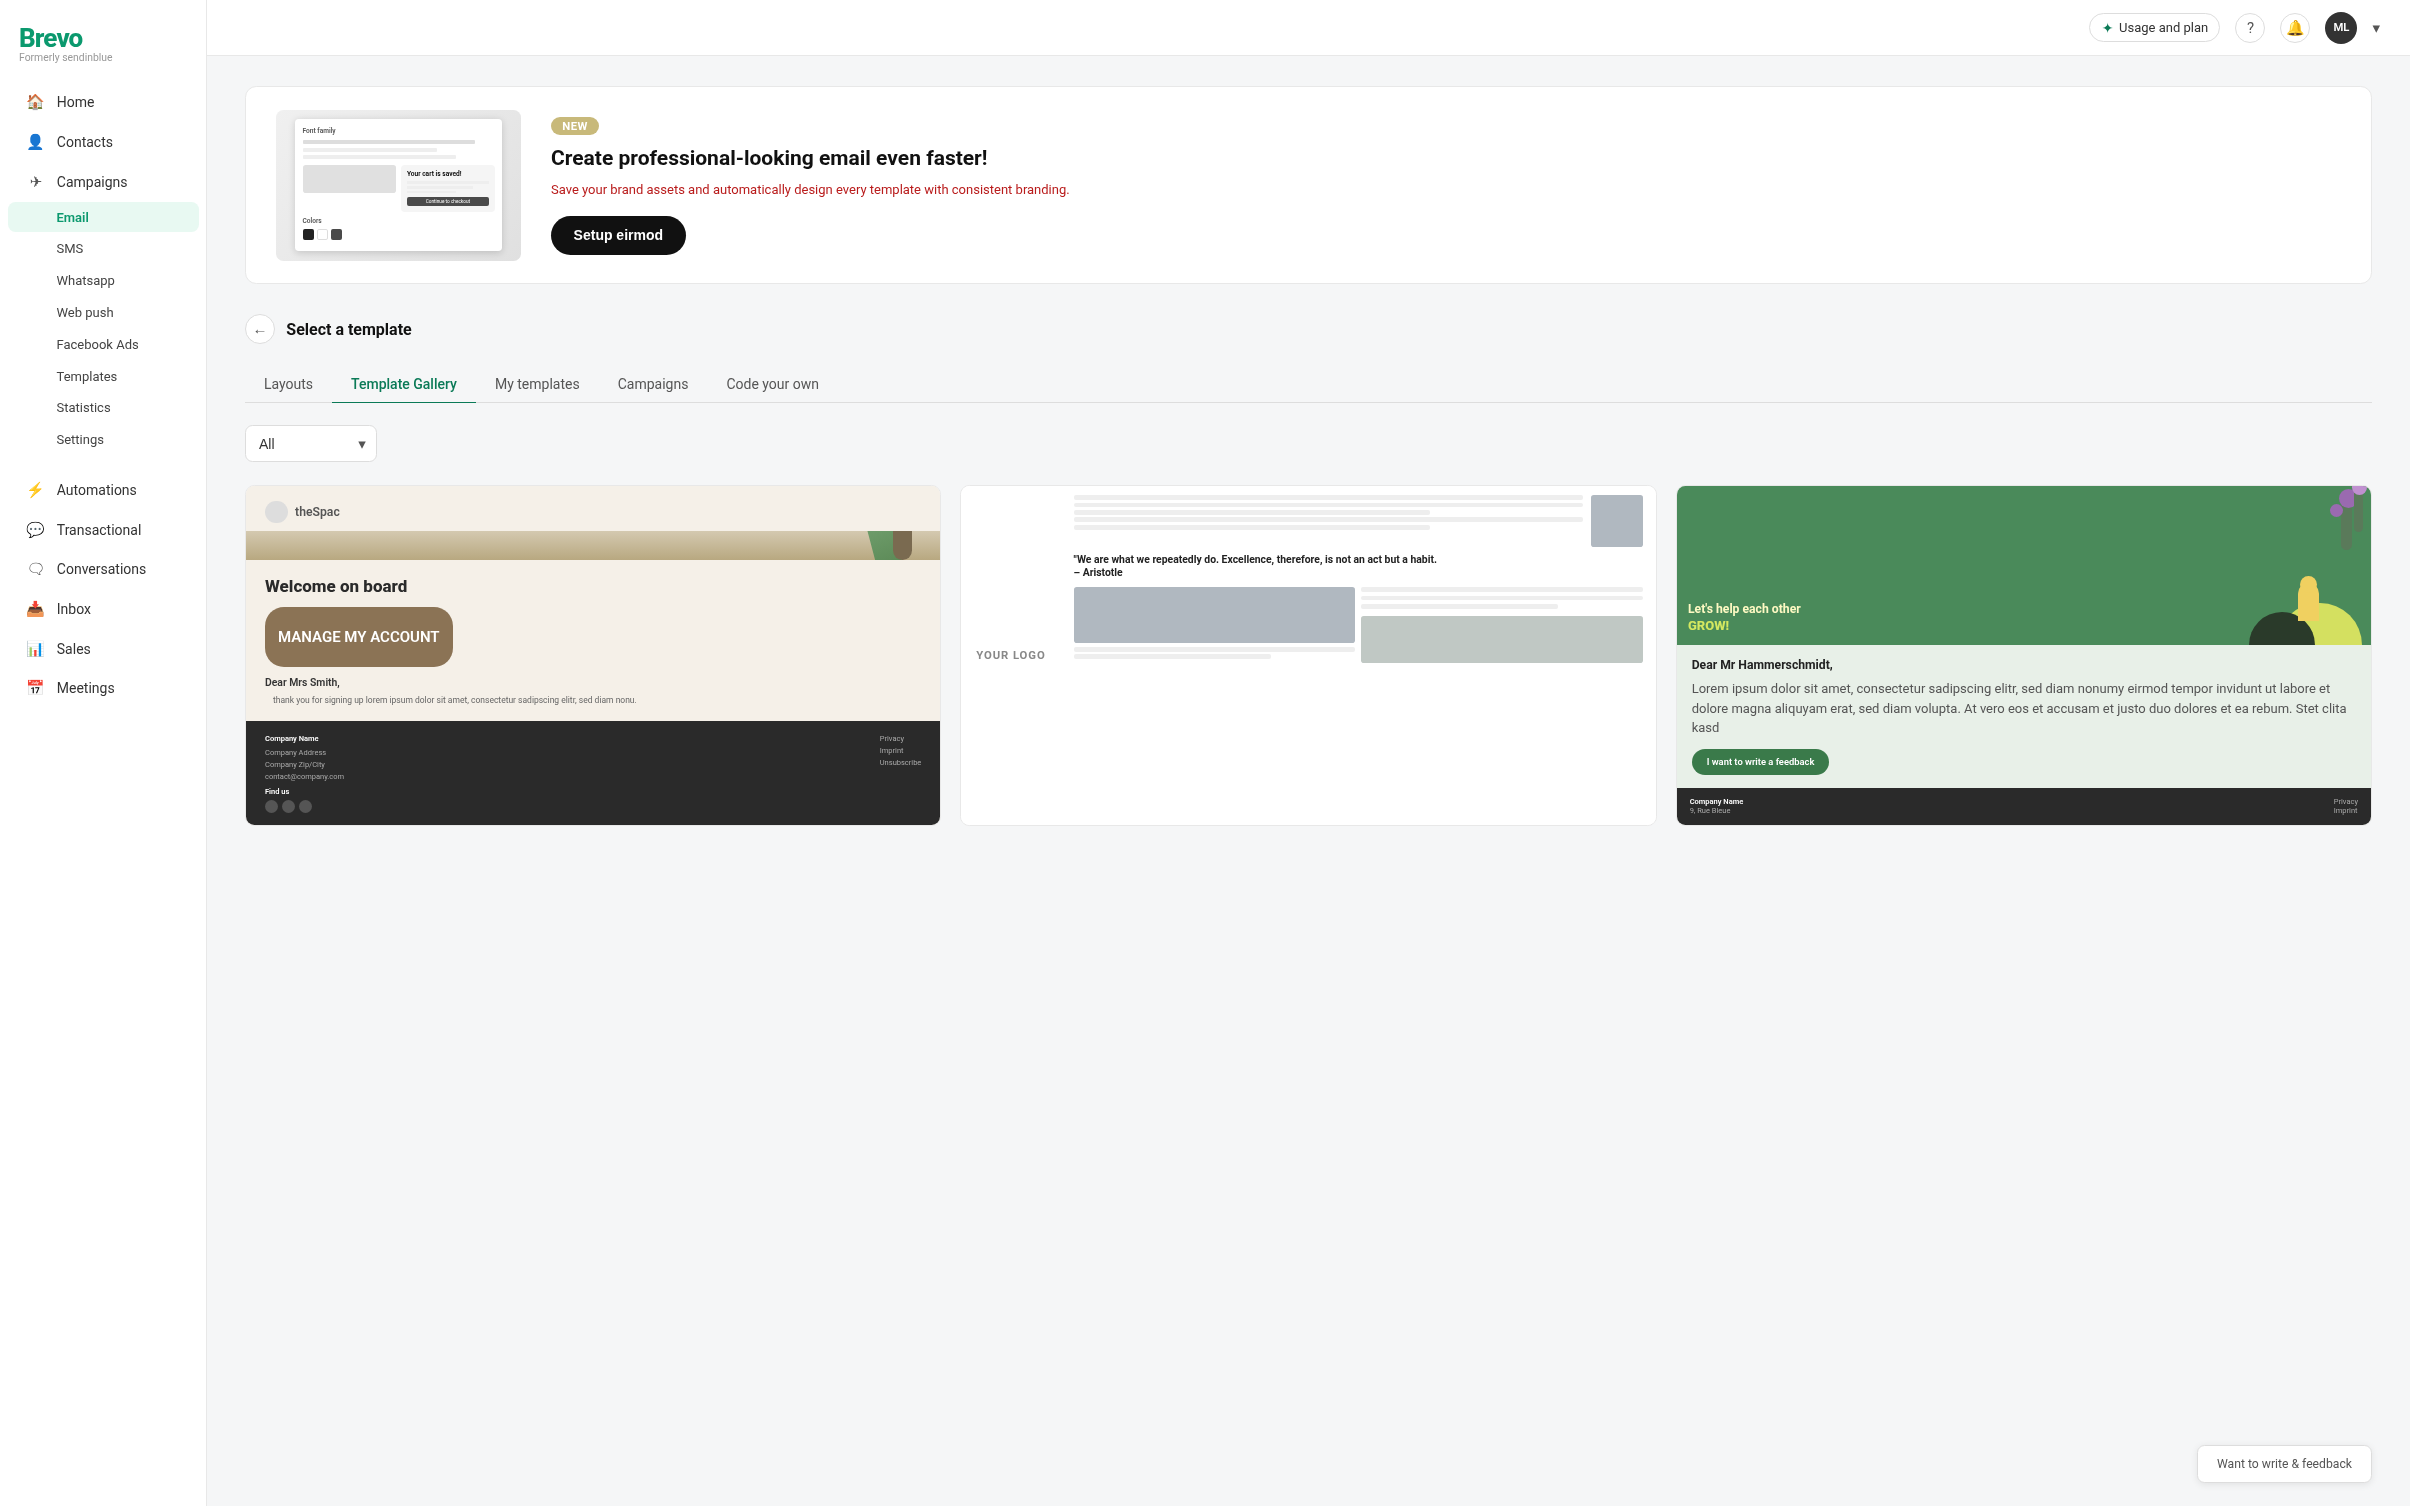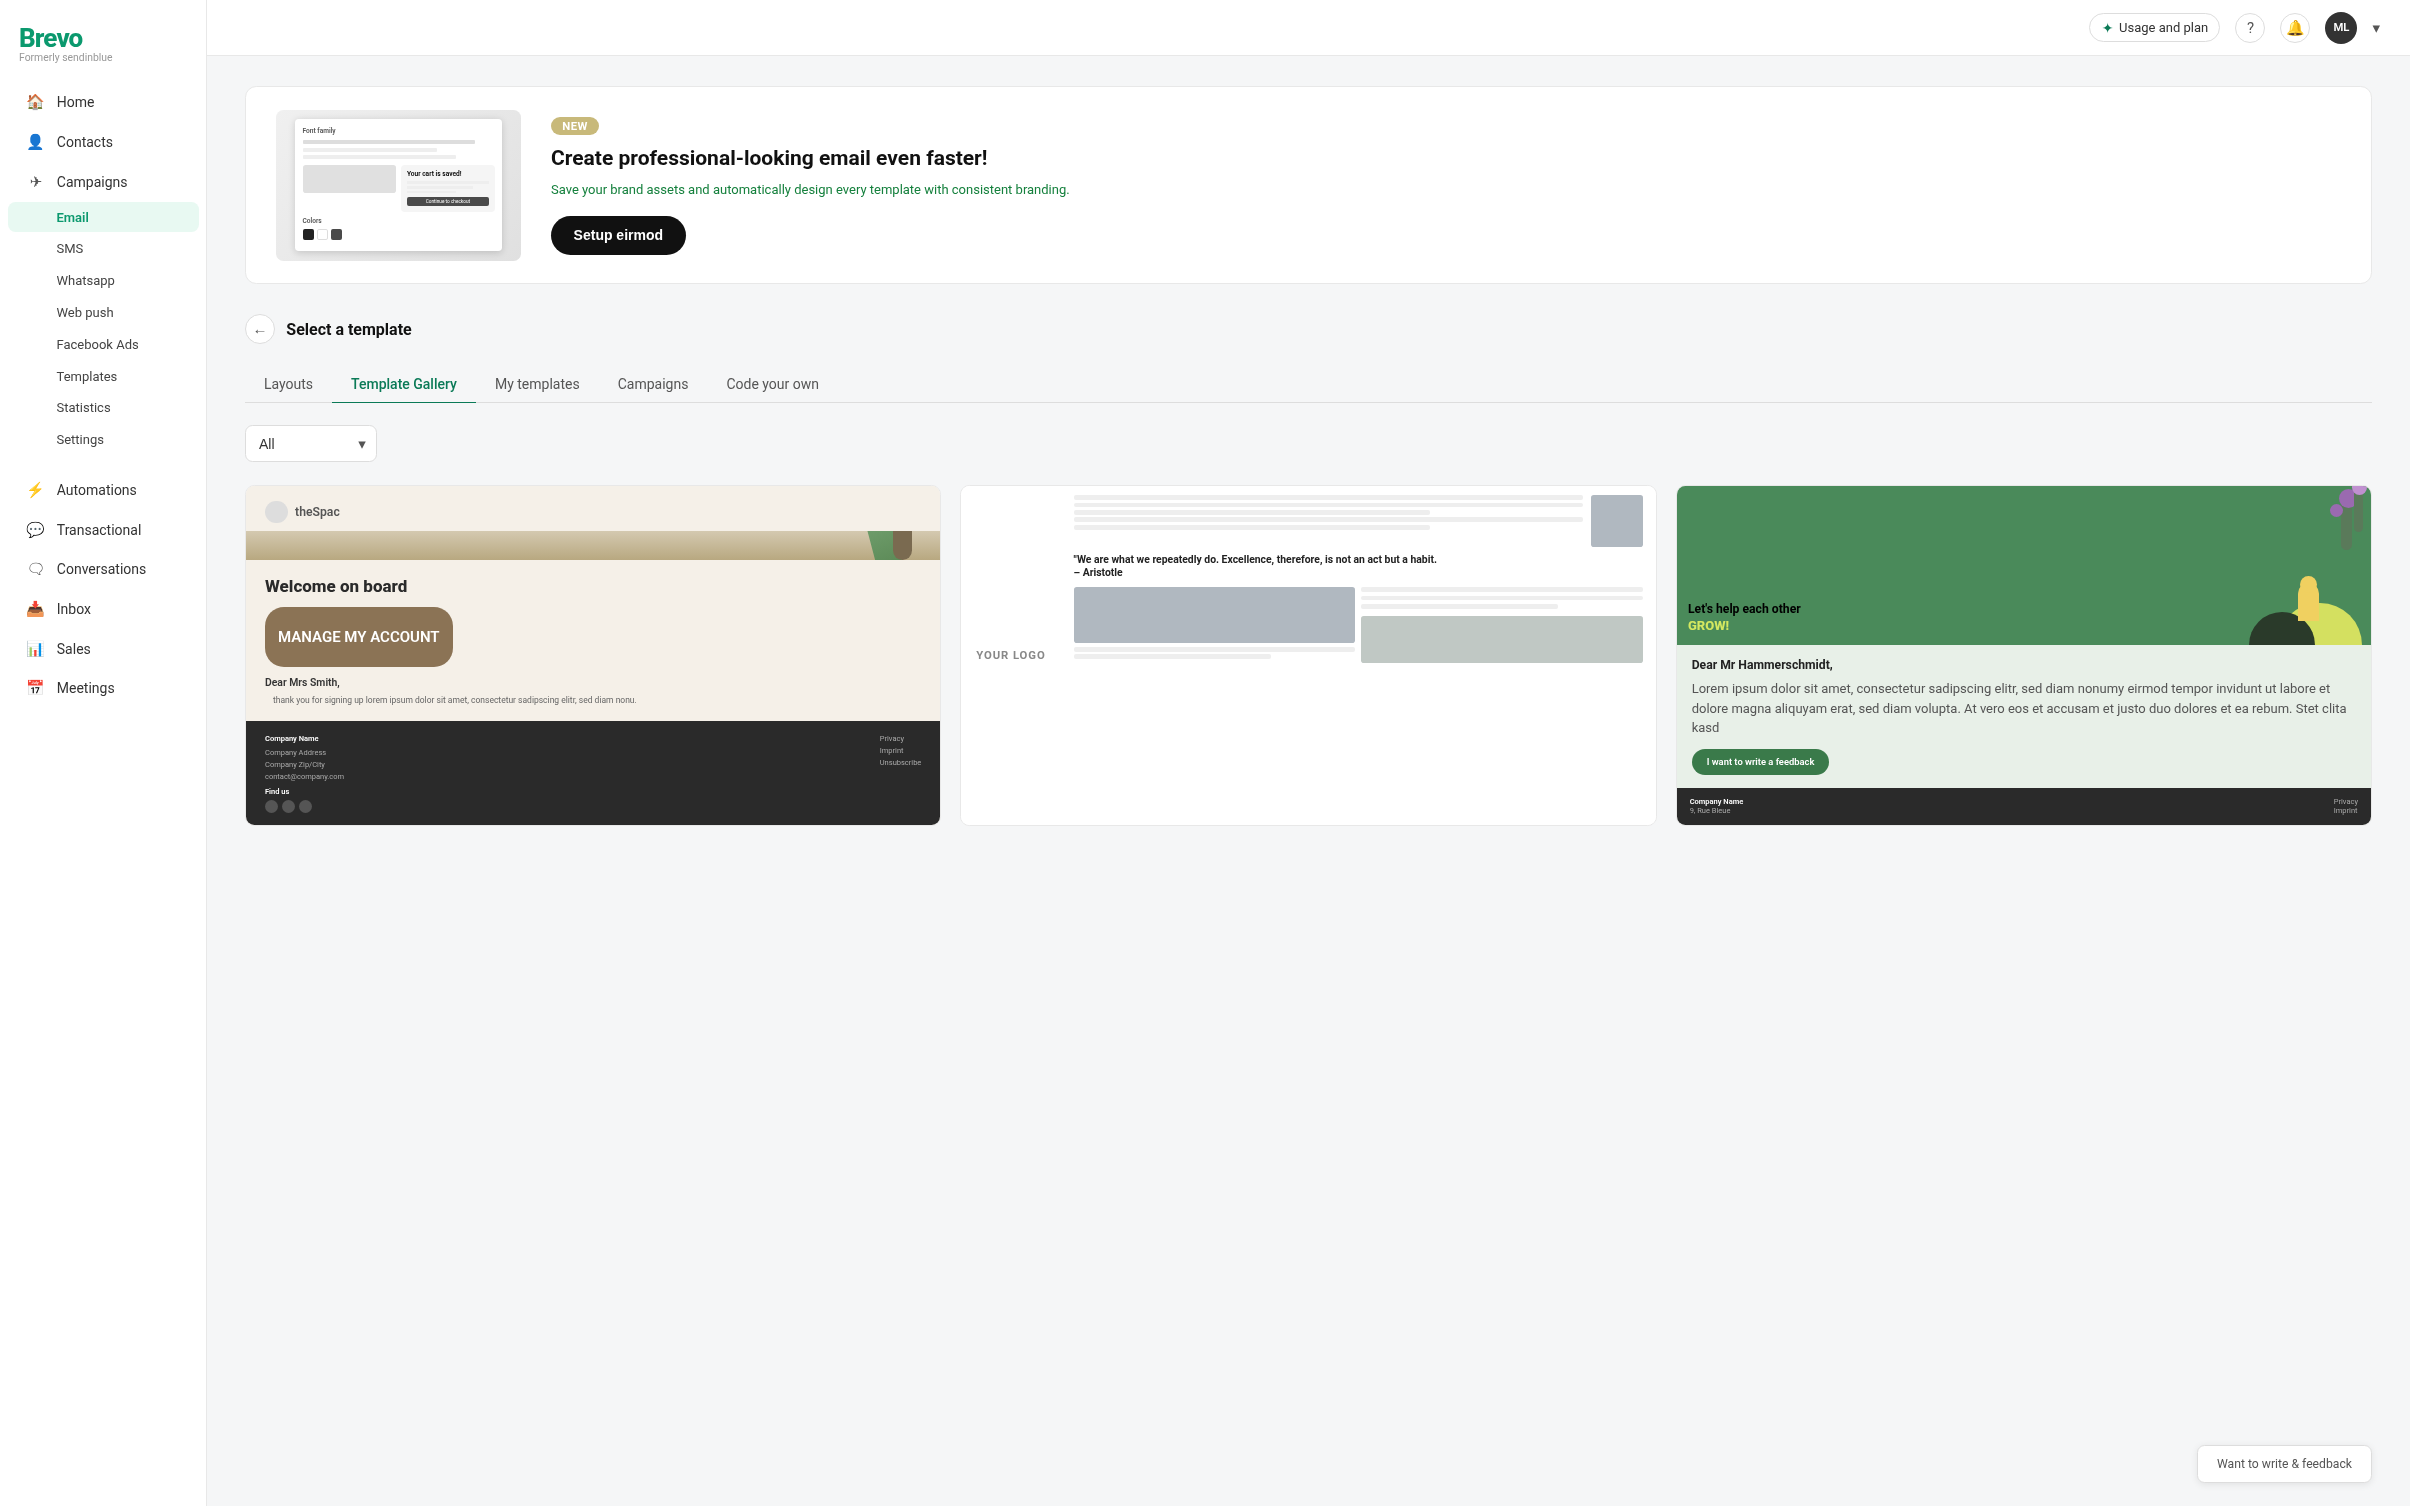--- a/index.html
+++ b/index.html
@@ -186,21 +186,21 @@
     }
     .banner-title {
       font-size: 21px;
       font-weight: 700;
       color: #111;
       margin-bottom: 7.5px;
       line-height: 1.3;
     }
     .banner-desc {
       font-size: 13px;
-      color: #15803d;
+      color: #b91c1c;
       margin-bottom: 17px;
       line-height: 1.5;
     }
     .banner-btn {
       background: #111;
       color: #fff;
       border: none;
       padding: 11.3px 22.6px;
       border-radius: 22.6px;
       font-size: 14px;
@@ -410,21 +410,21 @@
     .fc-top {
       background: #4a8a5a;
       height: 169px;
       position: relative;
       display: flex;
       align-items: flex-end;
       padding: 11.3px;
       overflow: hidden;
     }
     .fc-title-block { z-index: 2; }
-    .fc-title { font-size: 12.2px; font-weight: 700; color: #000000; line-height: 1.3; margin-top: 26px; }
+    .fc-title { font-size: 12.2px; font-weight: 700; color: #fef9c3; line-height: 1.3; margin-top: 26px; }
     .fc-subtitle { font-size: 13px; font-weight: 800; color: #d4e860; }
     .fc-content {
       padding: 13px 15px;
       flex: 1;
     }
     .fc-greeting { font-size: 12.2px; font-weight: 700; color: #222; margin-bottom: 7.5px; }
     .fc-body-text { font-size: 13px; color: #555; line-height: 1.5; margin-bottom: 11.3px; }
     .fc-btn {
       background: #3a7a4a;
       color: #fff;

